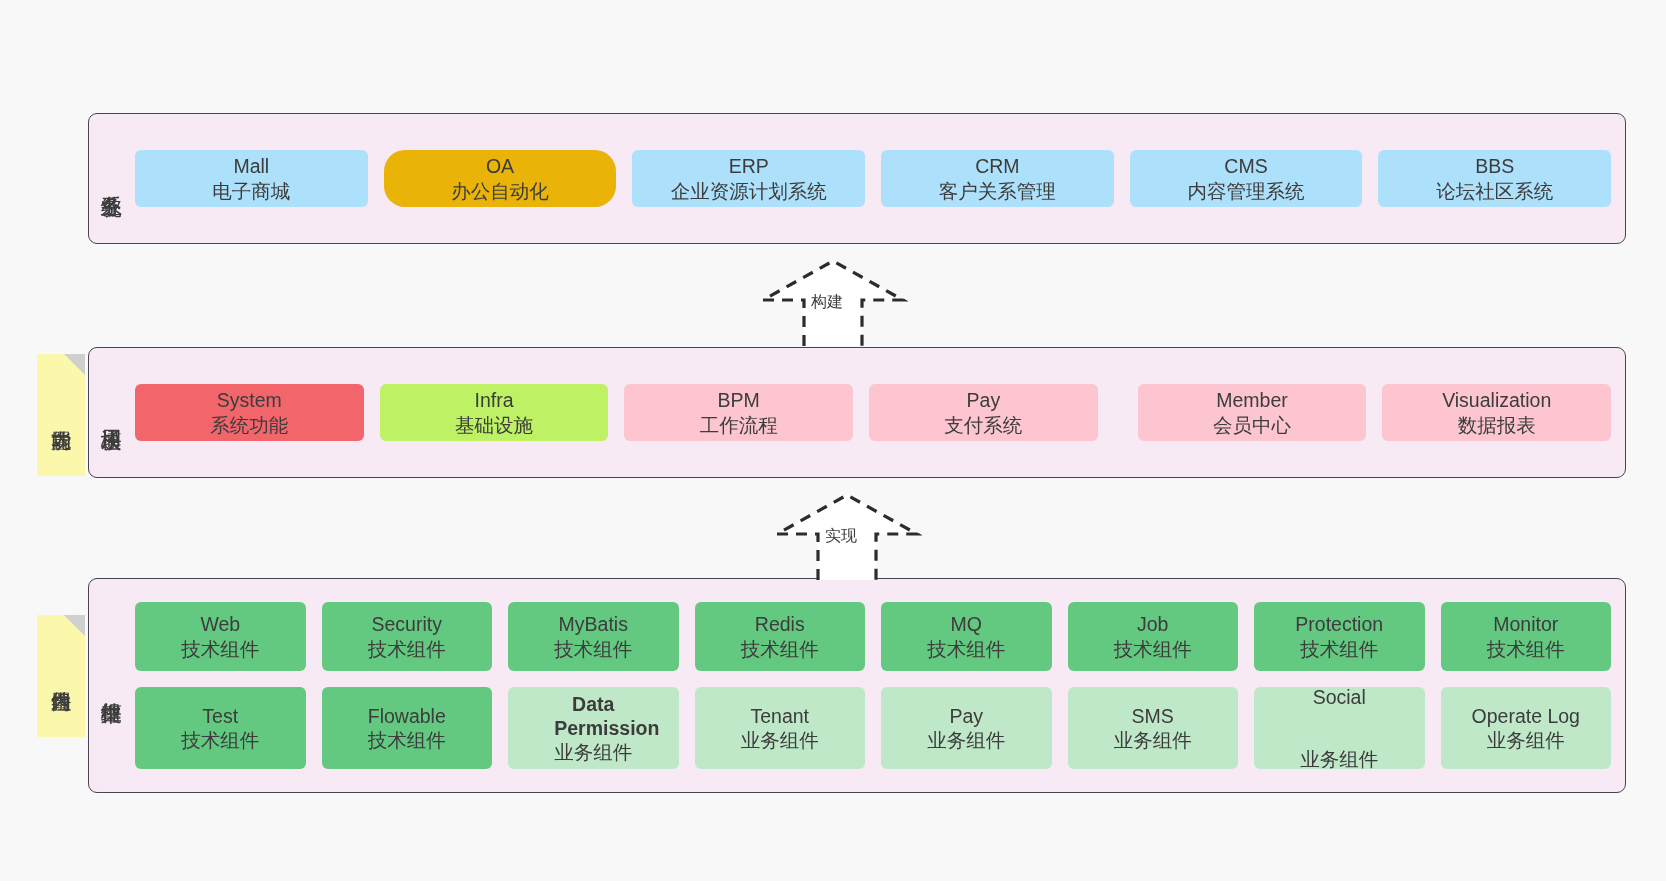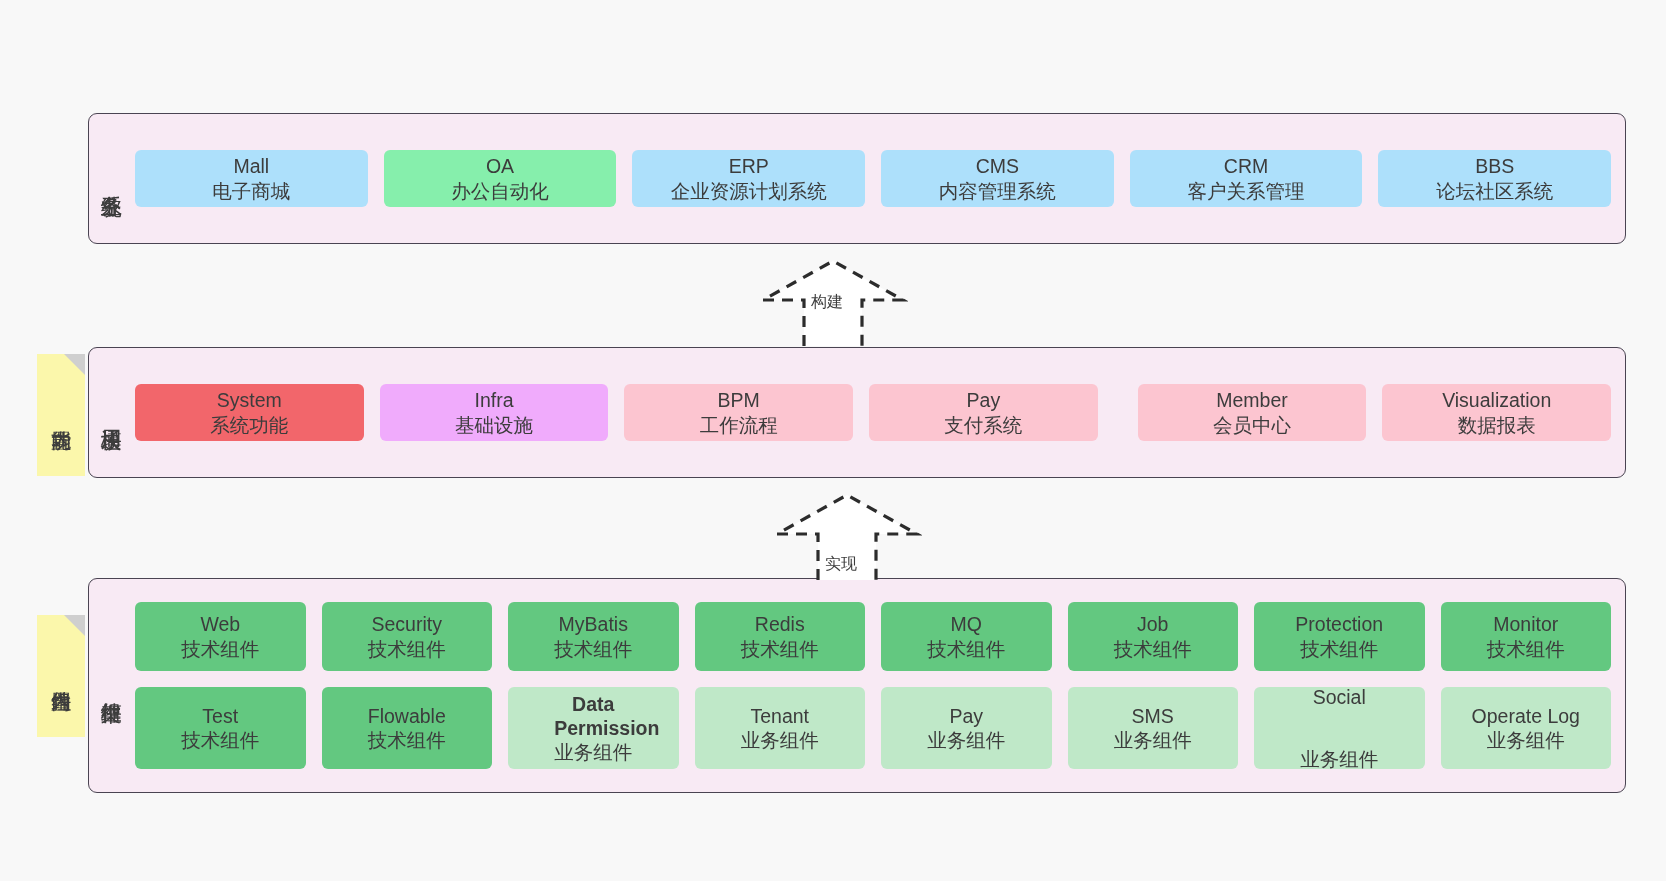--- a/index.html
+++ b/index.html
@@ -128,35 +128,35 @@
 <div class="canvas">
 
   <div class="band" id="band-business" style="left:88px; top:113px; width:1538px; height:131px;">
     <div class="band-title">业务系统</div>
     <div class="band-body">
       <div class="row">
         <div class="cell" style="background:#ade0fb;">
           <span class="t-en">Mall</span>
           <span class="t-cn">电子商城</span>
         </div>
-        <div class="cell" style="background:#86efac;">
+        <div class="cell" style="background:#eab308;border-radius:21px;">
           <span class="t-en">OA</span>
           <span class="t-cn">办公自动化</span>
         </div>
         <div class="cell" style="background:#ade0fb;">
           <span class="t-en">ERP</span>
           <span class="t-cn">企业资源计划系统</span>
         </div>
         <div class="cell" style="background:#ade0fb;">
+          <span class="t-en">CRM</span>
+          <span class="t-cn">客户关系管理</span>
+        </div>
+        <div class="cell" style="background:#ade0fb;">
           <span class="t-en">CMS</span>
           <span class="t-cn">内容管理系统</span>
-        </div>
-        <div class="cell" style="background:#ade0fb;">
-          <span class="t-en">CRM</span>
-          <span class="t-cn">客户关系管理</span>
         </div>
         <div class="cell" style="background:#ade0fb;">
           <span class="t-en">BBS</span>
           <span class="t-cn">论坛社区系统</span>
         </div>
       </div>
     </div>
   </div>
 
   <div class="arrow-wrap" style="left:758px; top:258px; width:150px; height:90px;">
@@ -172,21 +172,21 @@
   </div>
 
   <div class="band" id="band-modules" style="left:88px; top:347px; width:1538px; height:131px;">
     <div class="band-title">通用模块</div>
     <div class="band-body">
       <div class="row">
         <div class="cell" style="background:#f2666b;">
           <span class="t-en">System</span>
           <span class="t-cn">系统功能</span>
         </div>
-        <div class="cell" style="background:#f0abfc;">
+        <div class="cell" style="background:#bef264;">
           <span class="t-en">Infra</span>
           <span class="t-cn">基础设施</span>
         </div>
         <div class="cell" style="background:#fcc5d0;">
           <span class="t-en">BPM</span>
           <span class="t-cn">工作流程</span>
         </div>
         <div class="cell" style="background:#fcc5d0;">
           <span class="t-en">Pay</span>
           <span class="t-cn">支付系统</span>
@@ -201,21 +201,21 @@
         </div>
       </div>
     </div>
   </div>
 
   <div class="arrow-wrap" style="left:772px; top:492px; width:150px; height:90px;">
     <svg width="150" height="90" viewBox="0 0 150 90">
       <path d="M 46 88 L 46 42 L 5 42 L 75 3 L 145 42 L 104 42 L 104 88" fill="#ffffff" stroke="#2c2c2c" stroke-width="3.2" stroke-dasharray="11,8" stroke-linejoin="miter"></path>
     </svg>
   </div>
-  <div class="arrow-label" style="left:825px; top:556px;">实现</div>
+  <div class="arrow-label" style="left:825px; top:528px;">实现</div>
 
   <div class="sticky" style="left:37px; top:615px; width:48px; height:122px;">
     <span class="fold"></span>
     <span>内置组件</span>
   </div>
 
   <div class="band" id="band-framework" style="left:88px; top:578px; width:1538px; height:215px;">
     <div class="band-title">框架组件</div>
     <div class="band-body">
 

